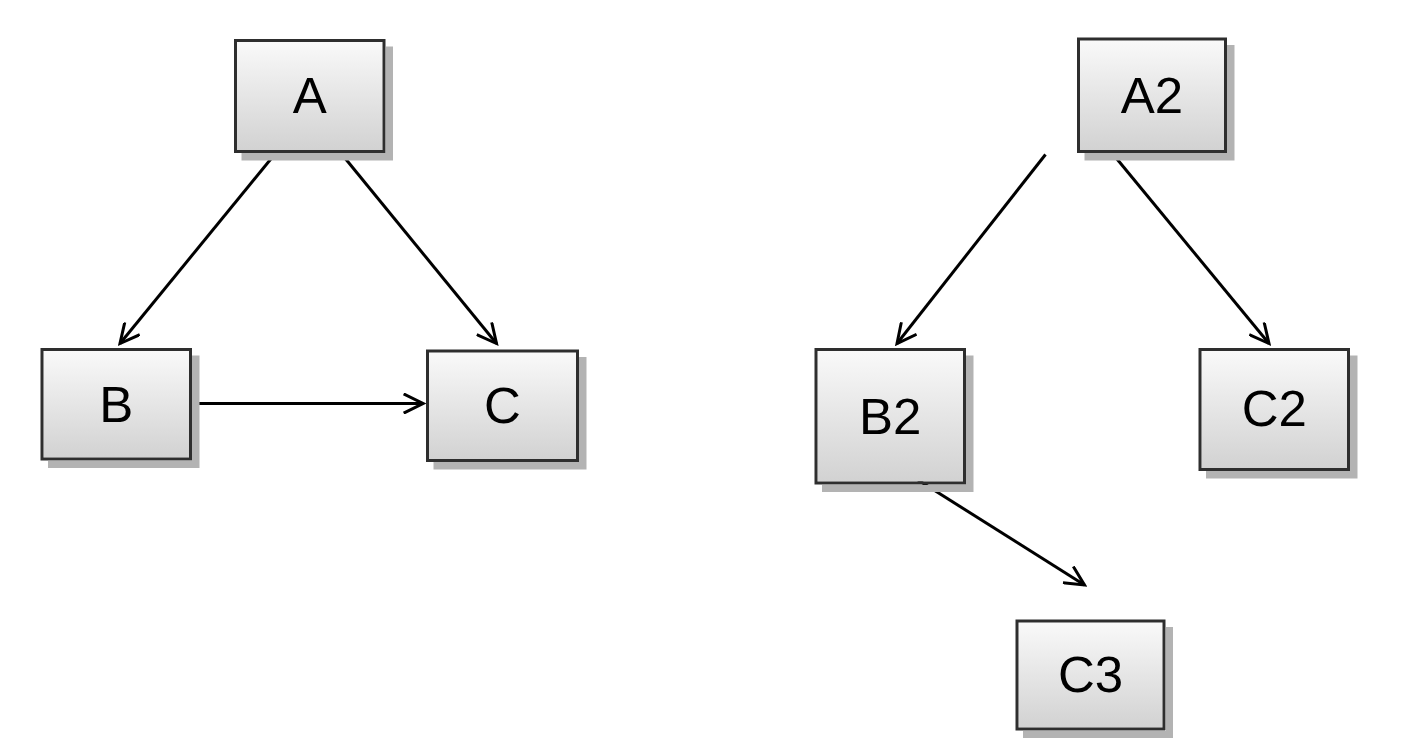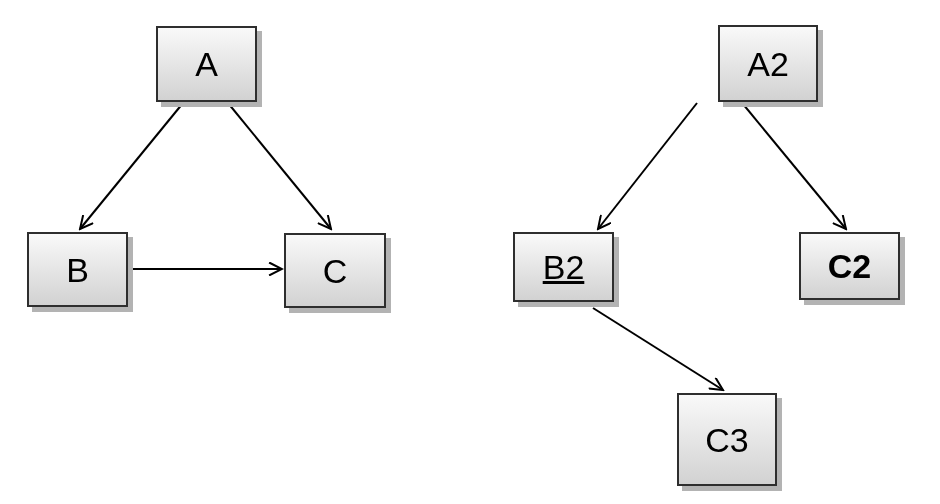--- a/index.html
+++ b/index.html
@@ -63,23 +63,23 @@
       </div>
       <div class="node" style="left: 27px; top: 232px; width: 101px; height: 75px; background: linear-gradient(rgb(249, 249, 249), rgb(210, 210, 210)); border-color: rgb(46, 46, 46); color: rgb(0, 0, 0); box-shadow: rgb(179, 179, 179) 5px 5px 0px;">
         <span class="node-label">B</span>
       </div>
       <div class="node" style="left: 284px; top: 233px; width: 102px; height: 75px; background: linear-gradient(rgb(249, 249, 249), rgb(210, 210, 210)); border-color: rgb(46, 46, 46); color: rgb(0, 0, 0); box-shadow: rgb(179, 179, 179) 5px 5px 0px;">
         <span class="node-label">C</span>
       </div>
       <div class="node" style="left: 670px; top: 25px; width: 100px; height: 77px; background: linear-gradient(rgb(249, 249, 249), rgb(210, 210, 210)); border-color: rgb(46, 46, 46); color: rgb(0, 0, 0); box-shadow: rgb(179, 179, 179) 5px 5px 0px; margin-left: 48px;">
         <span class="node-label">A2</span>
       </div>
-      <div class="node" style="left: 513px; top: 232px; width: 101px; height: 70px; background: linear-gradient(rgb(249, 249, 249), rgb(210, 210, 210)); border-color: rgb(46, 46, 46); color: rgb(0, 0, 0); box-shadow: rgb(179, 179, 179) 5px 5px 0px; text-decoration: underline;">
+      <div class="node" style="left: 543px; top: 232px; width: 101px; height: 91px; background: linear-gradient(rgb(249, 249, 249), rgb(210, 210, 210)); border-color: rgb(46, 46, 46); color: rgb(0, 0, 0); box-shadow: rgb(179, 179, 179) 5px 5px 0px;">
         <span class="node-label">B2</span>
       </div>
-      <div class="node" style="left: 799px; top: 232px; width: 101px; height: 68px; background: linear-gradient(rgb(249, 249, 249), rgb(210, 210, 210)); border-color: rgb(46, 46, 46); color: rgb(0, 0, 0); box-shadow: rgb(179, 179, 179) 5px 5px 0px; font-weight: bold;">
+      <div class="node" style="left: 799px; top: 232px; width: 101px; height: 82px; background: linear-gradient(rgb(249, 249, 249), rgb(210, 210, 210)); border-color: rgb(46, 46, 46); color: rgb(0, 0, 0); box-shadow: rgb(179, 179, 179) 5px 5px 0px;">
         <span class="node-label">C2</span>
       </div>
-      <div class="node" style="left: 677px; top: 393px; width: 100px; height: 93px; background: linear-gradient(rgb(249, 249, 249), rgb(210, 210, 210)); border-color: rgb(46, 46, 46); color: rgb(0, 0, 0); box-shadow: rgb(179, 179, 179) 5px 5px 0px;">
+      <div class="node" style="left: 677px; top: 413px; width: 100px; height: 74px; background: linear-gradient(rgb(249, 249, 249), rgb(210, 210, 210)); border-color: rgb(46, 46, 46); color: rgb(0, 0, 0); box-shadow: rgb(179, 179, 179) 5px 5px 0px;">
         <span class="node-label">C3</span>
       </div>
     </div>
 </div>
 
 </body></html>

